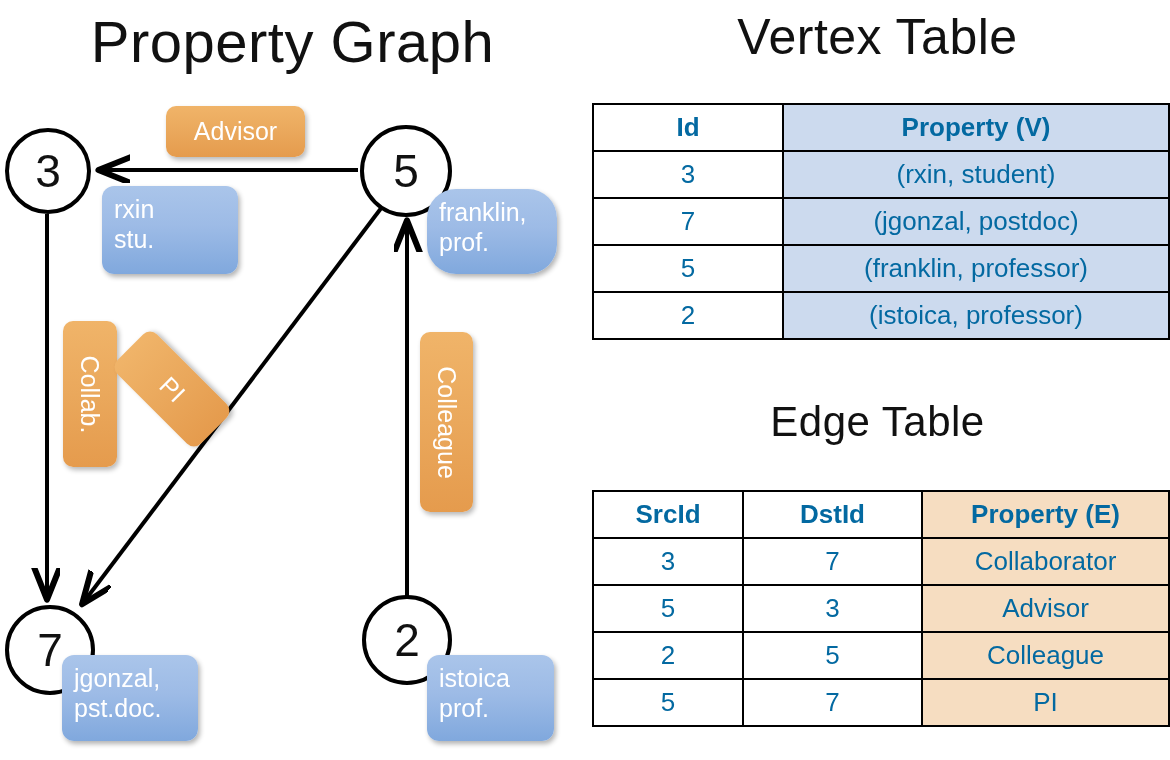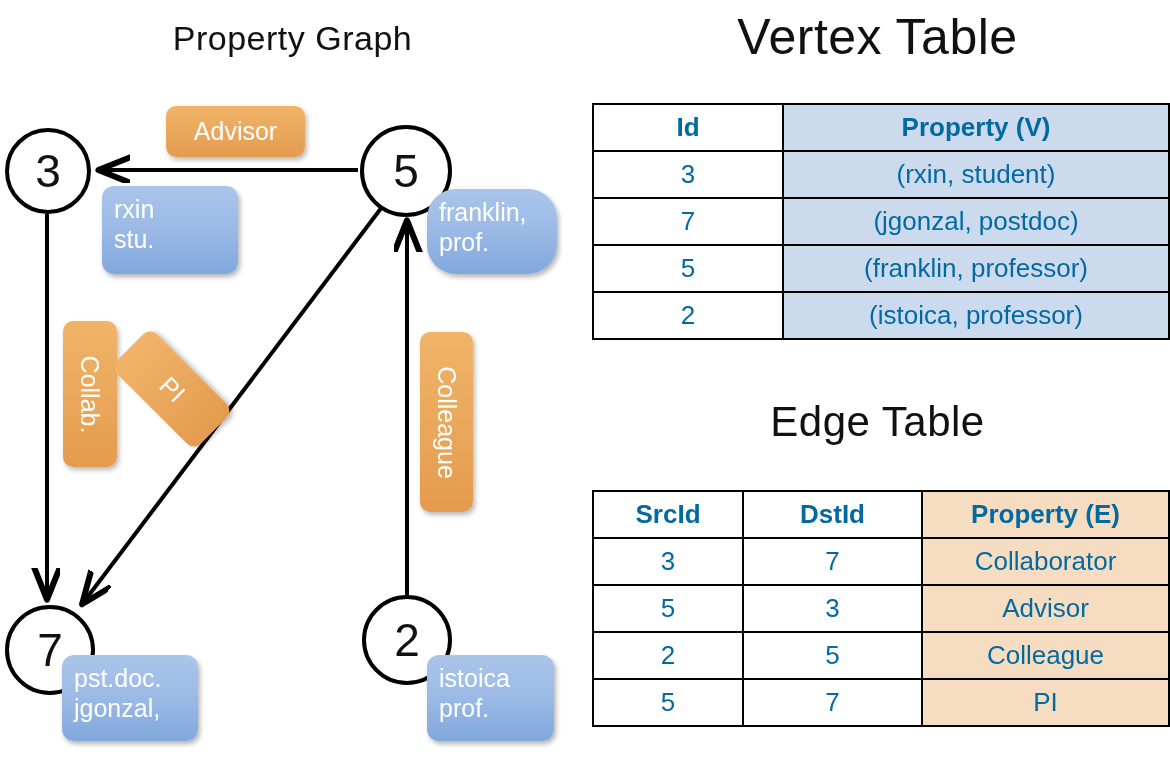--- a/index.html
+++ b/index.html
@@ -22,22 +22,21 @@
     position: absolute;
     font-family: "Liberation Sans", sans-serif;
     font-weight: 300;
     color: #111;
     letter-spacing: 0.5px;
     white-space: nowrap;
     text-align: center;
   }
   #title-property-graph {
     left: 0; top: 8px; width: 585px;
-    font-size: 34px;
-    margin-top: 11px;
+    font-size: 58px;
   }
   #title-vertex-table {
     left: 585px; top: 8px; width: 585px;
     font-size: 50px;
   }
   #title-edge-table {
     left: 585px; top: 398px; width: 585px;
     font-size: 42px;
   }
 
@@ -180,22 +179,22 @@
     <div>rxin</div>
     <div>stu.</div>
   </div>
 
   <div class="prop-box" style="left:427px; top:189px; width:130px; height:85px;border-radius:29px;">
     <div>franklin,</div>
     <div>prof.</div>
   </div>
 
   <div class="prop-box" style="left:62px; top:655px; width:136px; height:86px;">
+    <div>jgonzal,</div>
     <div>pst.doc.</div>
-    <div>jgonzal,</div>
   </div>
 
   <div class="prop-box" style="left:427px; top:655px; width:127px; height:86px;">
     <div>istoica</div>
     <div>prof.</div>
   </div>
 
   <div class="edge-label" style="left:166px; top:106px; width:139px; height:51px;">
     <span>Advisor</span>
   </div>

